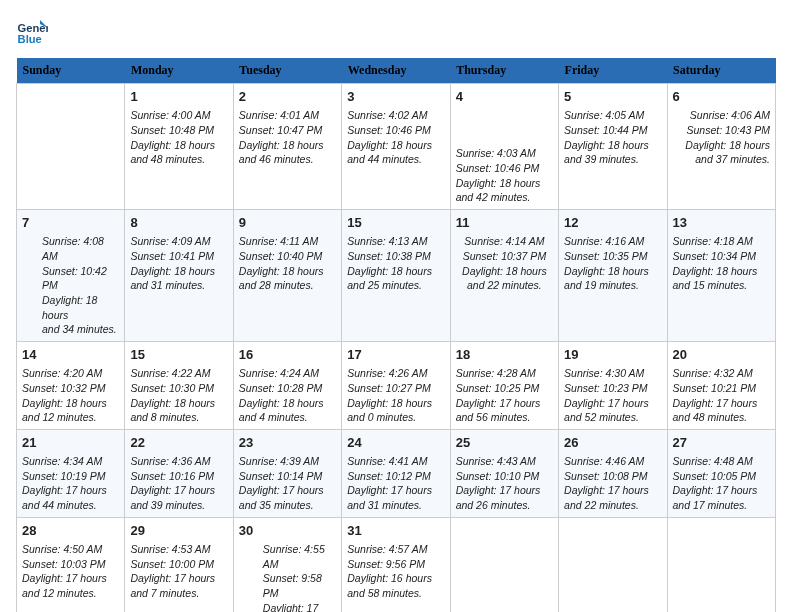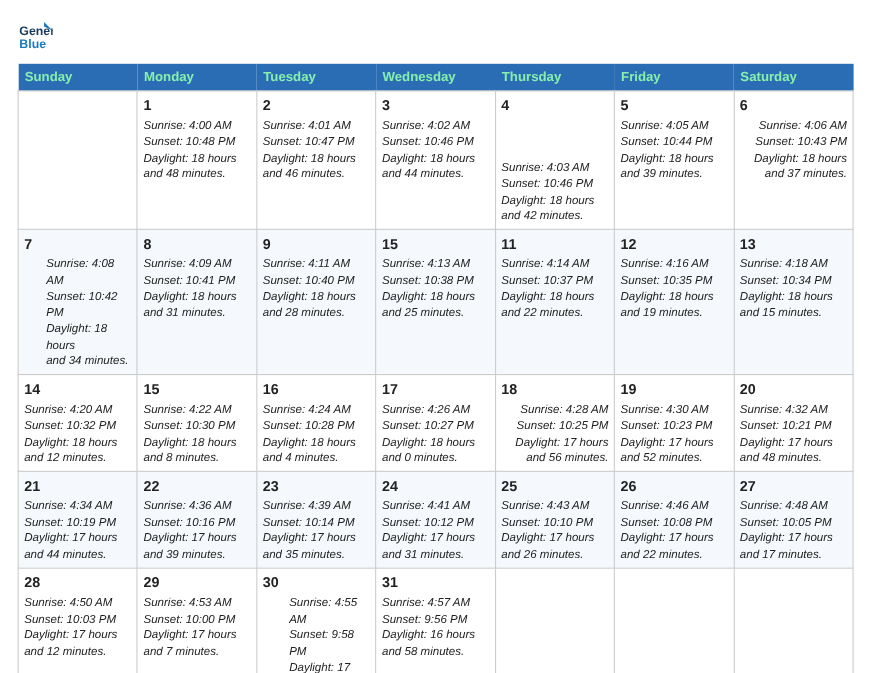--- a/index.html
+++ b/index.html
@@ -38,25 +38,26 @@
       font-size: 16px;
       color: #333;
     }
     table {
       width: 100%;
       border-collapse: collapse;
       font-size: 11px;
     }
     thead tr th {
       background-color: #2a6db5;
-      color: #86efac;
+      color: #000000;
       text-align: left;
       padding: 5px 6px;
       font-size: 12px;
       font-weight: bold;
+      font-family: Liberation Serif, serif;
     }
     tbody tr td {
       border: 1px solid #ccc;
       vertical-align: top;
       padding: 4px 5px;
       width: 108px;
       min-height: 80px;
       color: #222;
       line-height: 1.4;
     }
@@ -184,21 +185,21 @@
         </td>
         <td>
           <span class="day-number">15</span>
           <div class="day-info" style="white-space: pre-line;">Sunrise: 4:13 AM
 Sunset: 10:38 PM
 Daylight: 18 hours
 and 25 minutes.</div>
         </td>
         <td>
           <span class="day-number">11</span>
-          <div class="day-info" style="white-space: pre-line;">Sunrise: 4:14 AM
+          <div class="day-info" style="white-space: pre-line; text-align: center;">Sunrise: 4:14 AM
 Sunset: 10:37 PM
 Daylight: 18 hours
 and 22 minutes.</div>
         </td>
         <td>
           <span class="day-number">12</span>
           <div class="day-info" style="white-space: pre-line;">Sunrise: 4:16 AM
 Sunset: 10:35 PM
 Daylight: 18 hours
 and 19 minutes.</div>
@@ -235,21 +236,21 @@
         </td>
         <td>
           <span class="day-number">17</span>
           <div class="day-info" style="white-space: pre-line;">Sunrise: 4:26 AM
 Sunset: 10:27 PM
 Daylight: 18 hours
 and 0 minutes.</div>
         </td>
         <td>
           <span class="day-number">18</span>
-          <div class="day-info" style="white-space: pre-line; text-align: right;">Sunrise: 4:28 AM
+          <div class="day-info" style="white-space: pre-line;">Sunrise: 4:28 AM
 Sunset: 10:25 PM
 Daylight: 17 hours
 and 56 minutes.</div>
         </td>
         <td>
           <span class="day-number">19</span>
           <div class="day-info" style="white-space: pre-line;">Sunrise: 4:30 AM
 Sunset: 10:23 PM
 Daylight: 17 hours
 and 52 minutes.</div>

